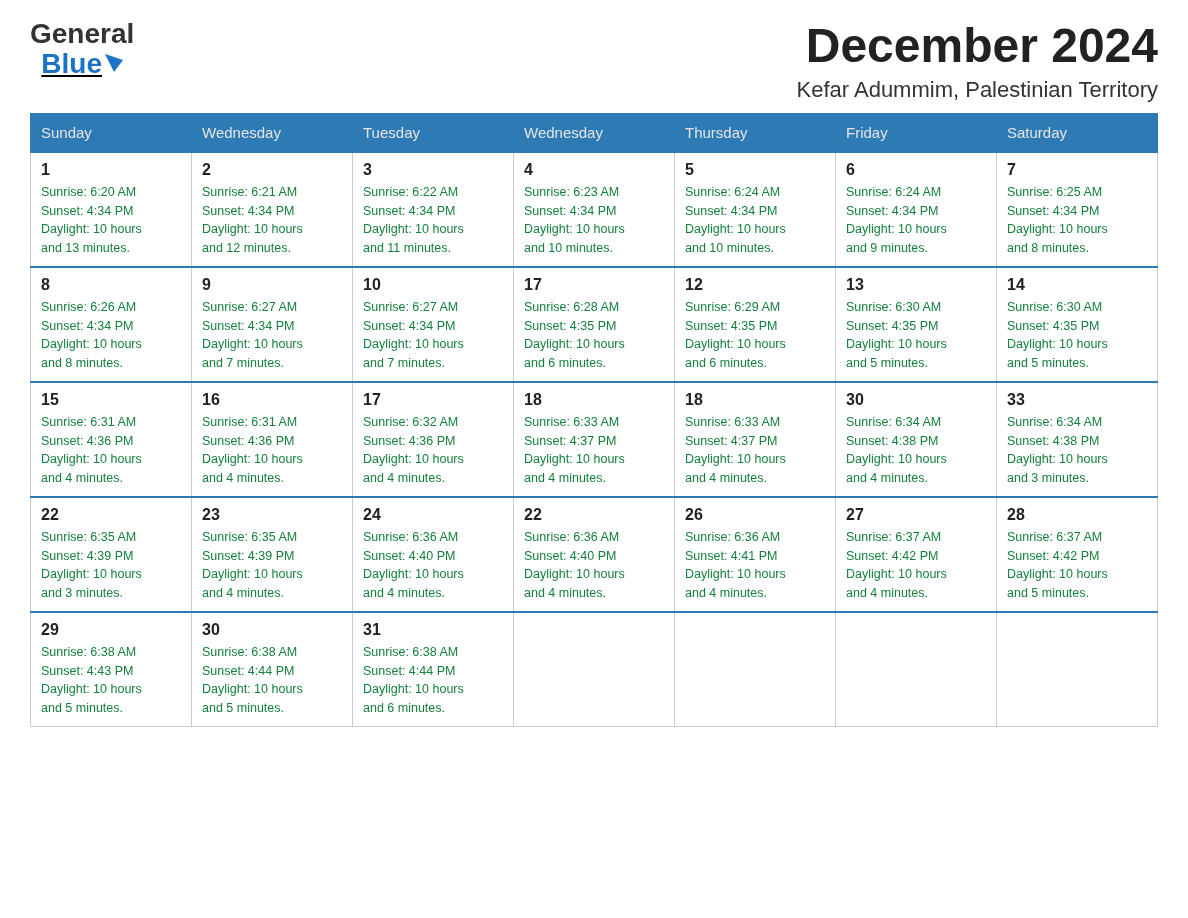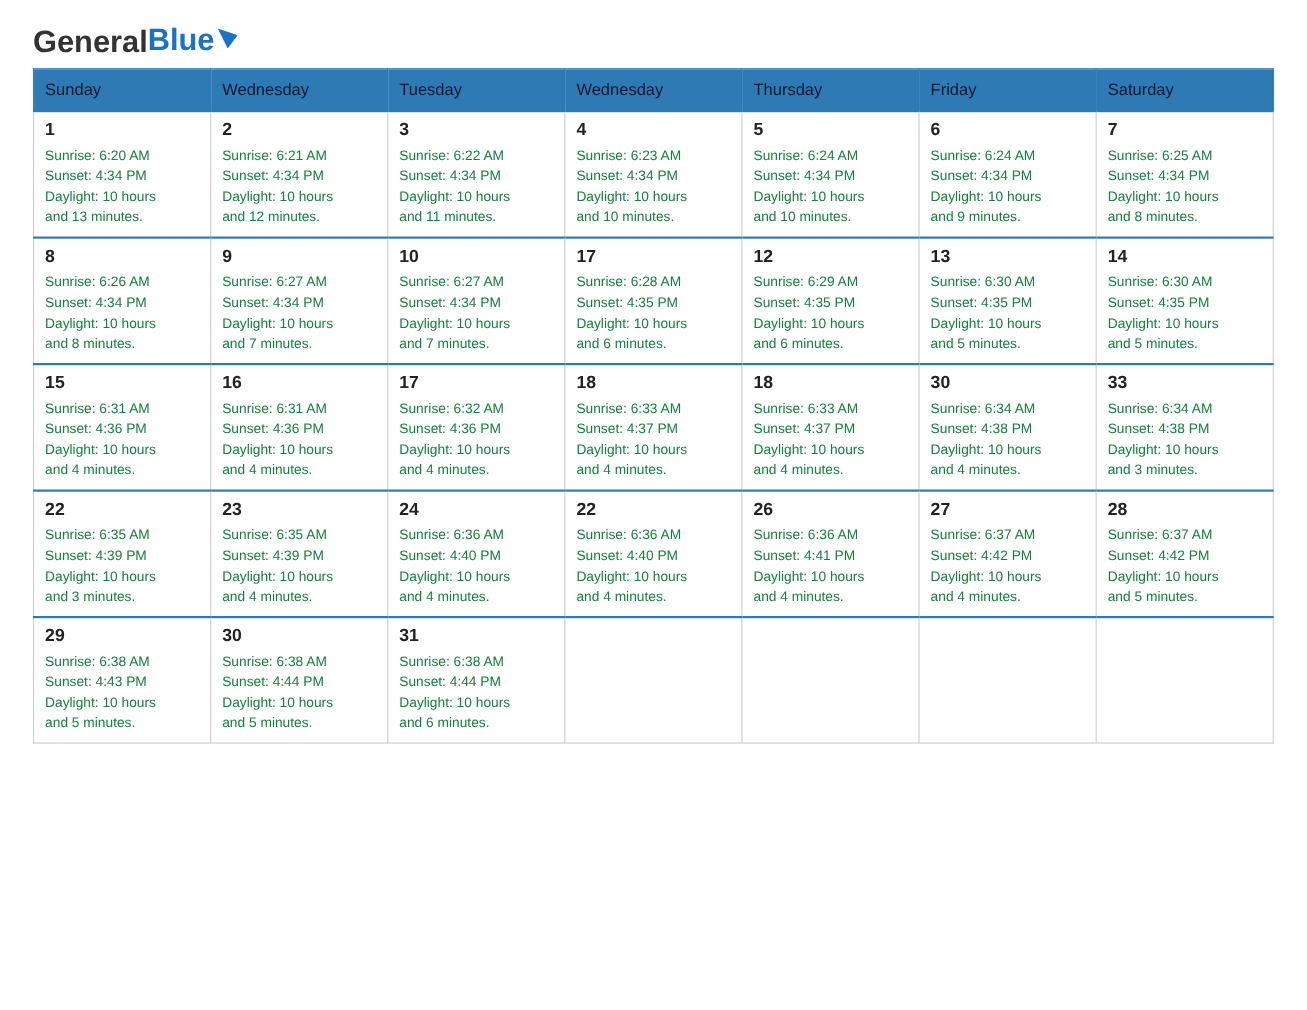--- a/index.html
+++ b/index.html
@@ -11,22 +11,22 @@
       padding: 20px 30px;
     }
     .header {
       display: flex;
       justify-content: space-between;
       align-items: flex-start;
       margin-bottom: 10px;
     }
     .logo {
       display: flex;
-      flex-direction: row;
-      align-items: flex-end;
+      flex-direction: column;
+      align-items: center;
     }
     .logo-general {
       font-size: 28px;
       font-weight: bold;
       color: #333;
       line-height: 1;
     }
     .logo-blue {
       font-size: 28px;
       font-weight: bold;
@@ -48,21 +48,21 @@
       color: #333;
       margin-top: 4px;
     }
     .calendar {
       width: 100%;
       border-collapse: collapse;
       margin-top: 10px;
     }
     .calendar th {
       background-color: #2d7ab5;
-      color: #0f172a;
+      color: #e5e5e5;
       padding: 10px 10px;
       font-size: 15px;
       font-weight: normal;
       text-align: left;
       border: 1px solid #2d7ab5;
     }
     .calendar td {
       vertical-align: top;
       padding: 8px 10px;
       border: 1px solid #ccc;
@@ -92,28 +92,32 @@
     }
   </style>
 </head>
 <body>
 
 <div class="header">
   <div class="logo">
     <div>
       <span class="logo-general">General</span>
     </div>
-    <div style="display:flex;align-items:center;">
+    <div style="display:flex;align-items:center;text-decoration:underline;">
       <span class="logo-blue">Blue</span>
       <div style="margin-left:3px;margin-top:2px;">
         <svg width="18" height="18" viewBox="0 0 18 18">
           <polygon points="0,0 18,6 9,18" fill="#1a73c7"></polygon>
         </svg>
       </div>
     </div>
+  </div>
+  <div class="title-section">
+    <div class="month-title">December 2024</div>
+    <div class="location">Kefar Adummim, Palestinian Territory</div>
   </div>
 </div>
 
 <table class="calendar">
   <thead>
     <tr>
     <th>Sunday</th>
         <th>Wednesday</th>
         <th>Tuesday</th>
         <th>Wednesday</th>

